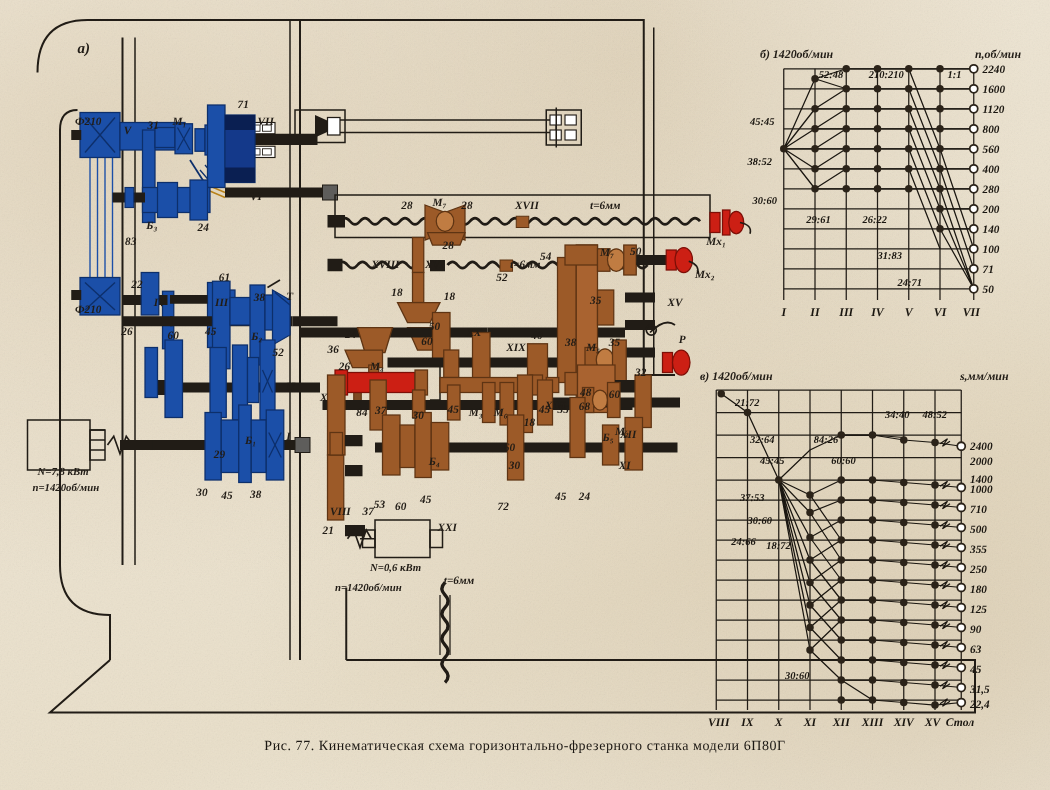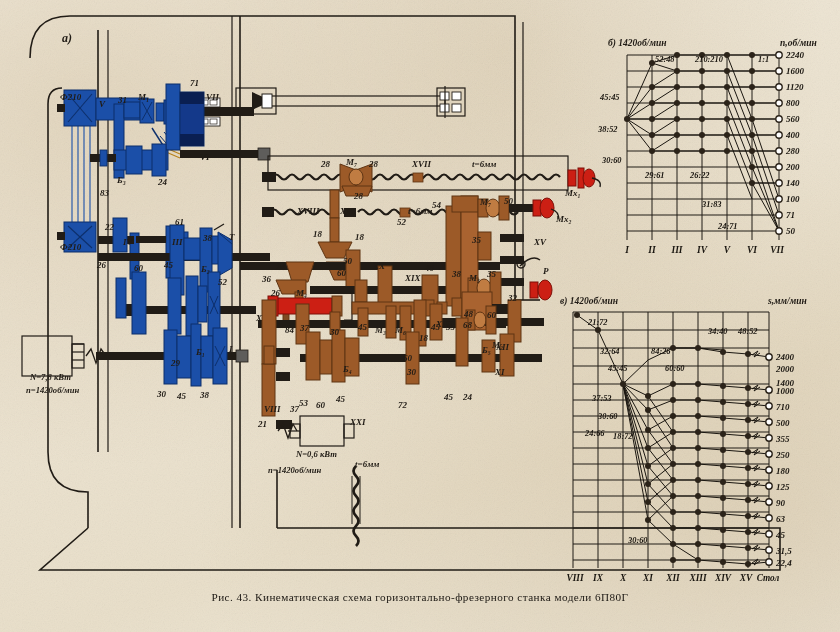--- a/index.html
+++ b/index.html
@@ -780,13 +780,13 @@
       <text x="648" y="581">XI</text>
         <text x="673" y="581">XII</text>
         <text x="698" y="581">XIII</text>
       <text x="723" y="581">XIV</text>
         <text x="746" y="581">XV</text>
         <text x="768" y="581">Стол</text>
     </g>
   </g>
 </svg>
 
-<div class="cap">Рис. 43. Кинематическая схема горизонтально-фрезерного станка модели 6П80Г</div>
+<div class="cap">Рис. 77. Кинематическая схема горизонтально-фрезерного станка модели 6П80Г</div>
 
 </body></html>

